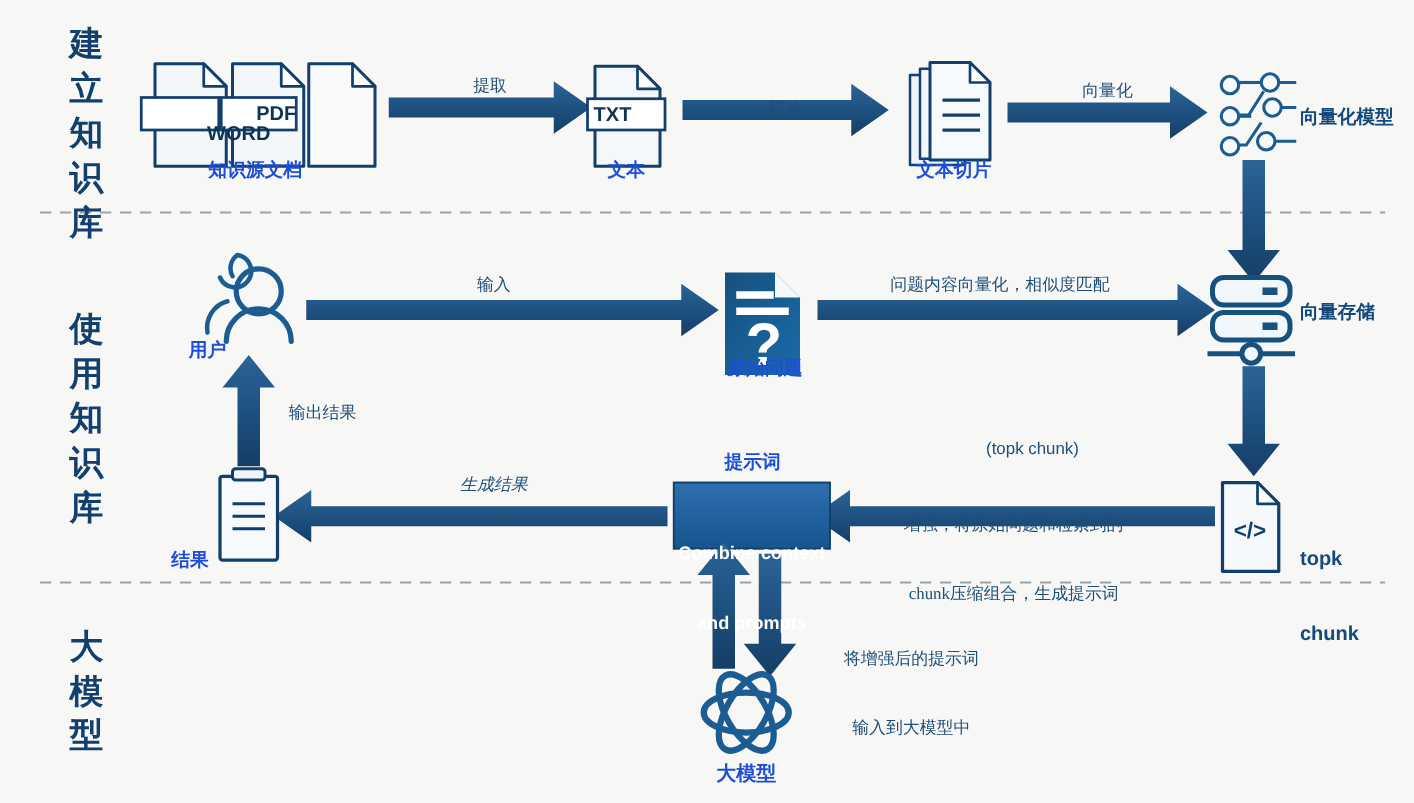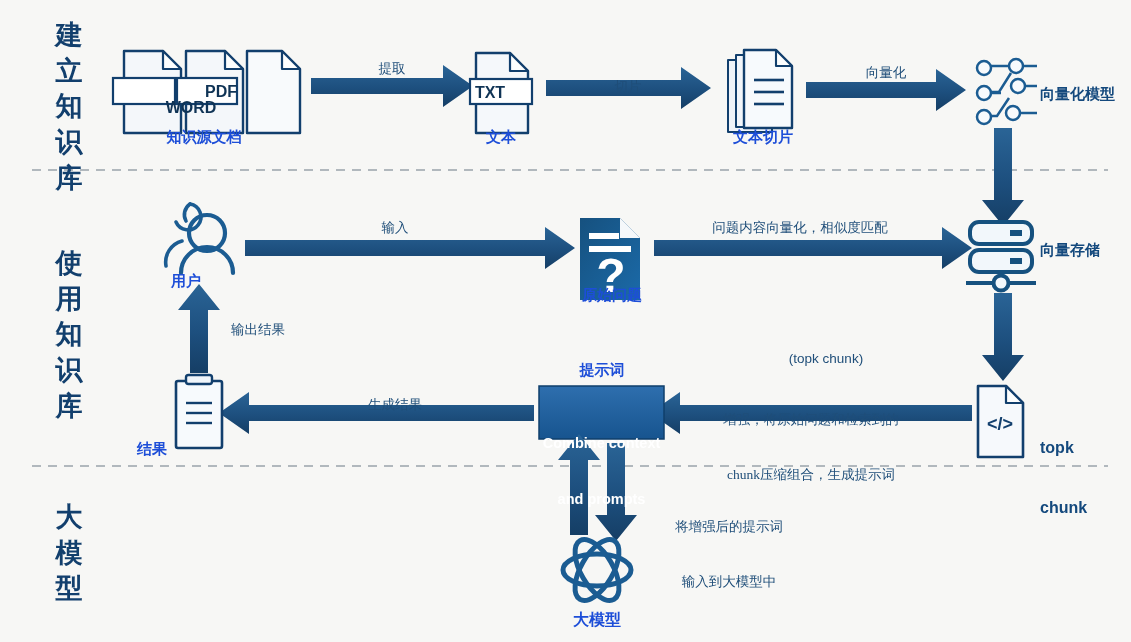--- a/index.html
+++ b/index.html
@@ -222,21 +222,21 @@
   <div class="txt node-label" style="left:451px;top:128px;width:100px;">文本</div>
 
   <div class="txt edge-label" style="left:558px;top:79px;width:140px;">切片</div>
 
   <div class="txt node-label" style="left:708px;top:128px;width:110px;">文本切片</div>
 
   <div class="txt edge-label" style="left:816px;top:65px;width:140px;">向量化</div>
 
   <div class="txt node-label-left" style="left:1040px;top:85px;">向量化模型</div>
 
-  <div class="txt node-label" style="left:131px;top:272px;width:70px;text-align:right;">用户</div>
+  <div class="txt node-label" style="left:131px;top:272px;width:70px;">用户</div>
 
   <div class="txt edge-label" style="left:325px;top:220px;width:140px;">输入</div>
 
   <div class="txt node-label" style="left:557px;top:286px;width:110px;">原始问题</div>
 
   <div class="txt edge-label" style="left:690px;top:220px;width:220px;">问题内容向量化，相似度匹配</div>
 
   <div class="txt node-label-left" style="left:1040px;top:241px;">向量存储</div>
 
   <div class="txt edge-label-2" style="left:666px;top:314px;width:320px;">
@@ -252,21 +252,21 @@
     <div>增强，将原始问题和检索到的</div>
     <div>chunk压缩组合，生成提示词</div>
   </div>
 
   <div class="txt node-label" style="left:541px;top:361px;width:122px;">提示词</div>
   <div class="txt box-text" style="left:539px;top:396px;width:125px;">
     <div>Combine context</div>
     <div>and prompts</div>
   </div>
 
-  <div class="txt edge-label" style="left:325px;top:397px;width:140px;">生成结果</div>
+  <div class="txt edge-label" style="left:325px;top:380px;width:140px;font-style:italic;">生成结果</div>
 
   <div class="txt node-label" style="left:122px;top:440px;width:60px;">结果</div>
 
   <div class="txt edge-label" style="left:208px;top:322px;width:100px;">输出结果</div>
 
   <div class="txt edge-label-2" style="left:634px;top:482px;width:190px;text-align:center;">
     <div>将增强后的提示词</div>
     <div>输入到大模型中</div>
   </div>
 

